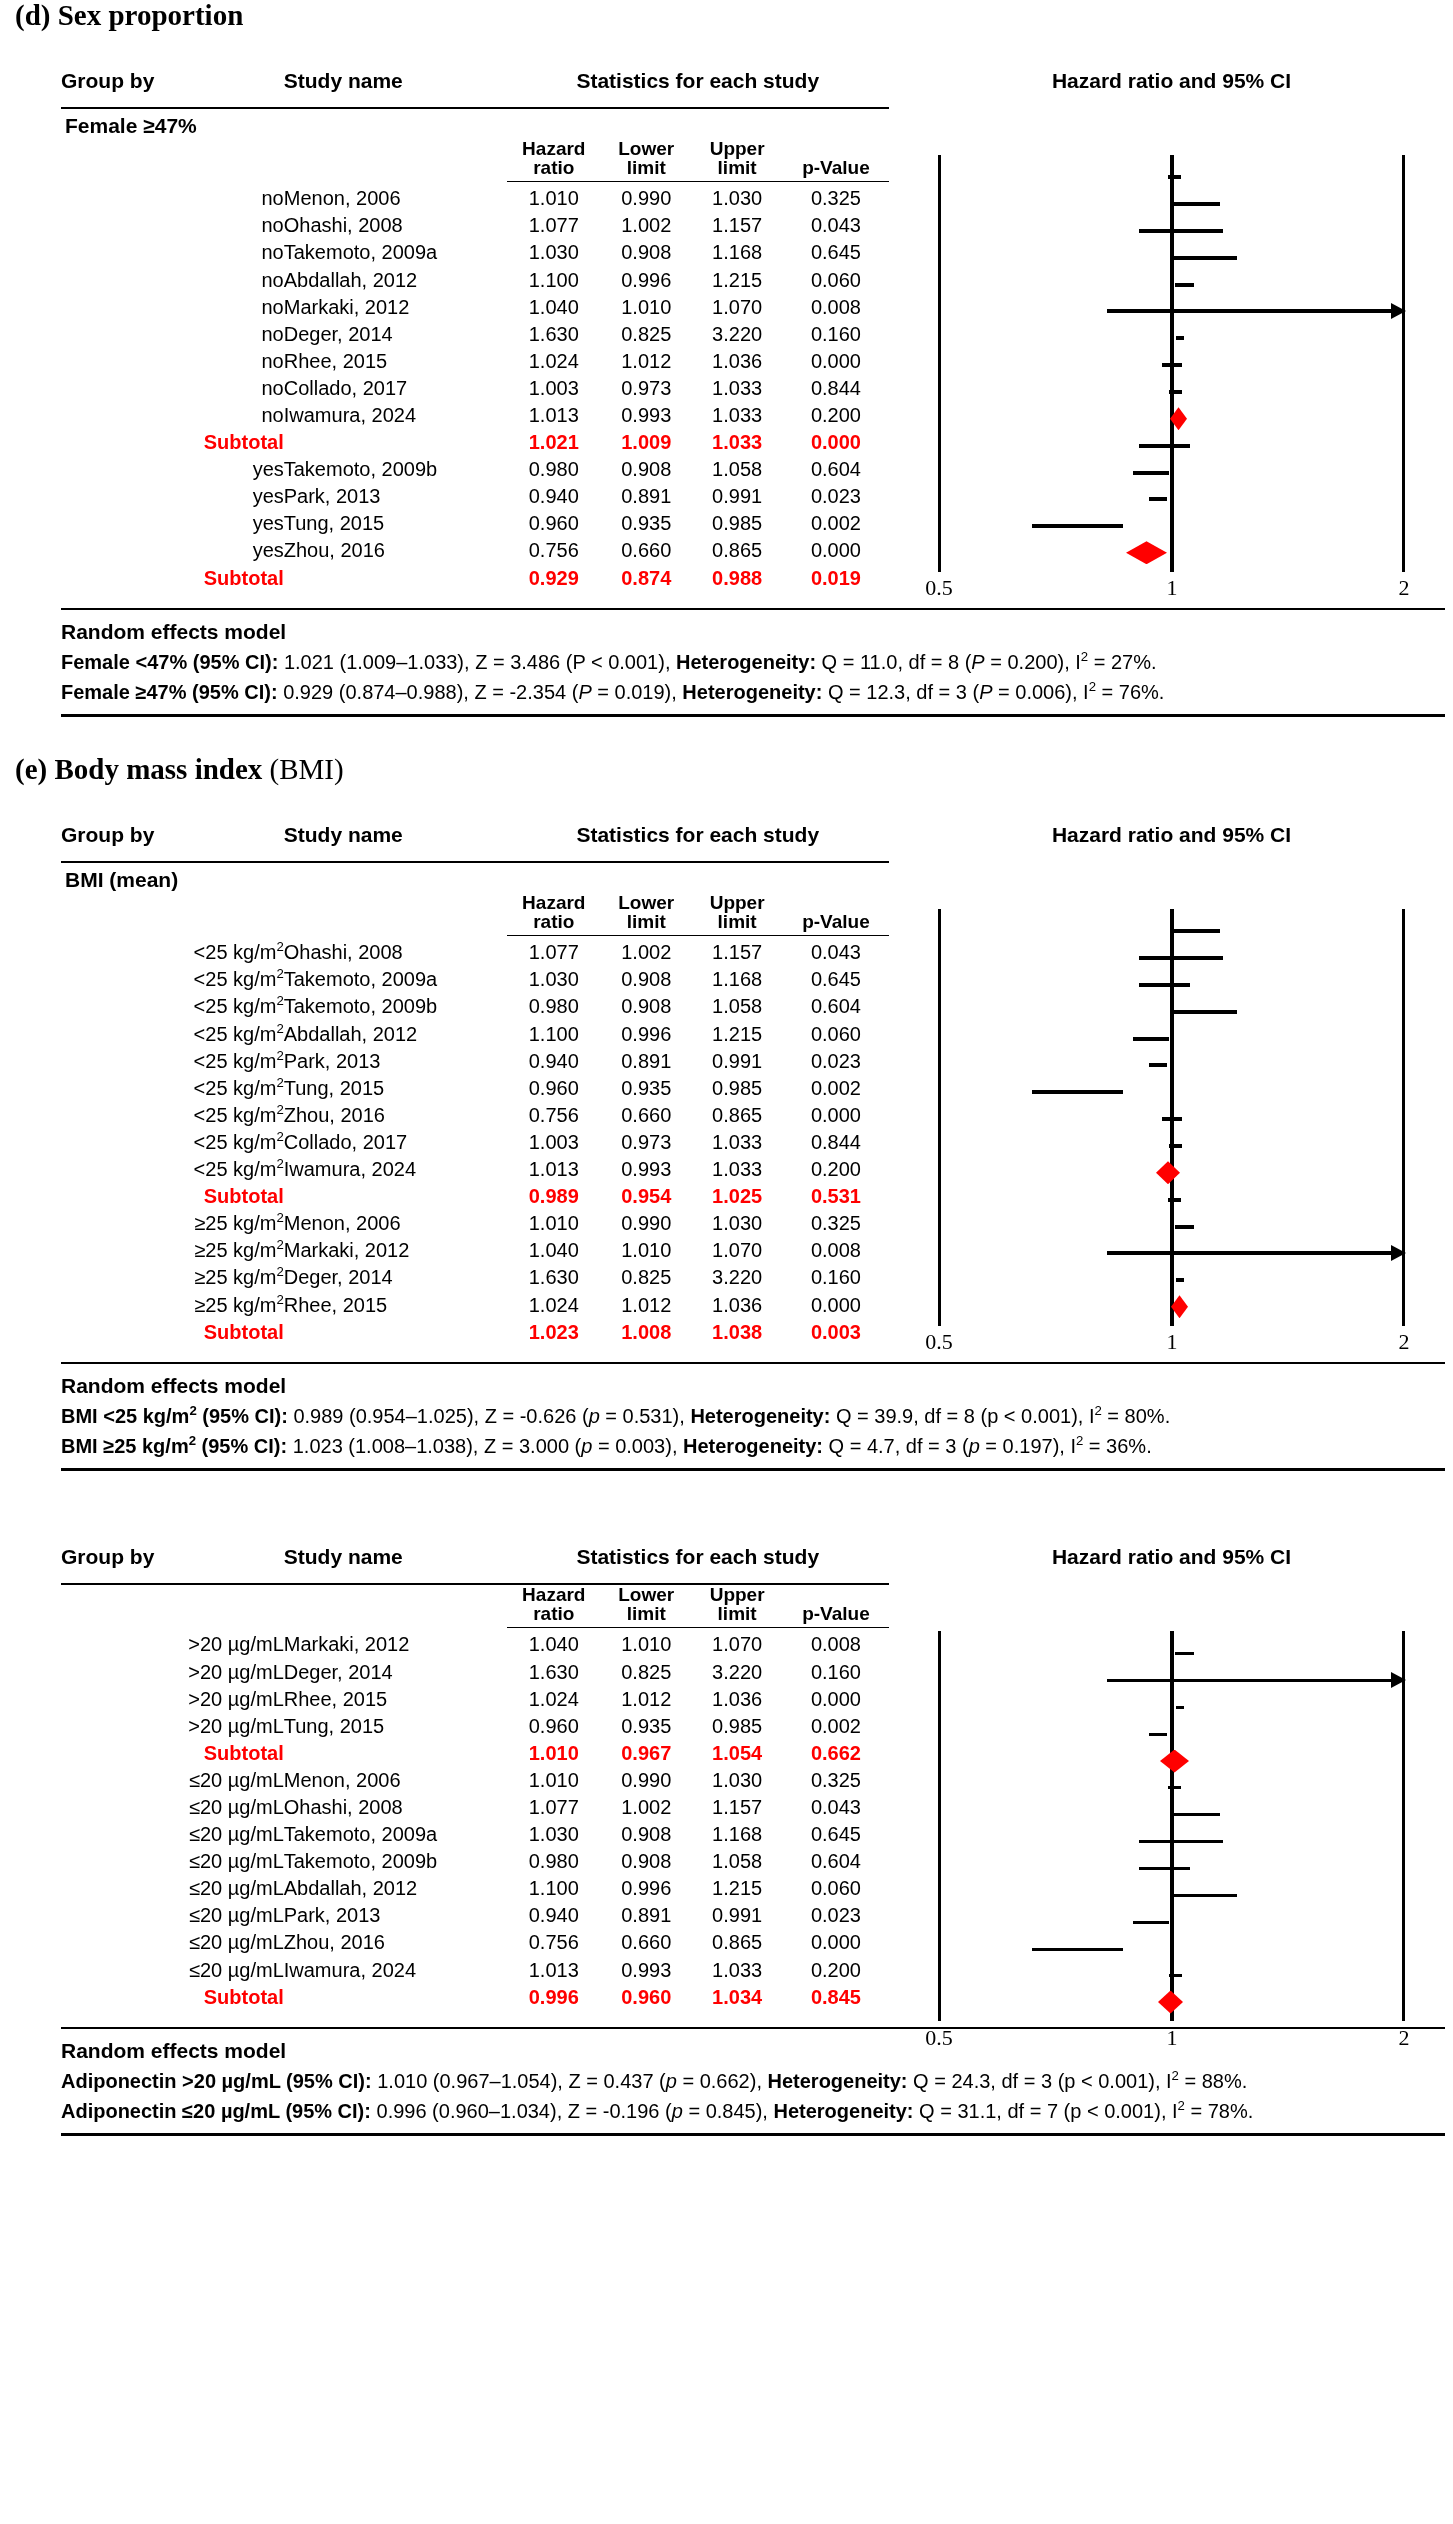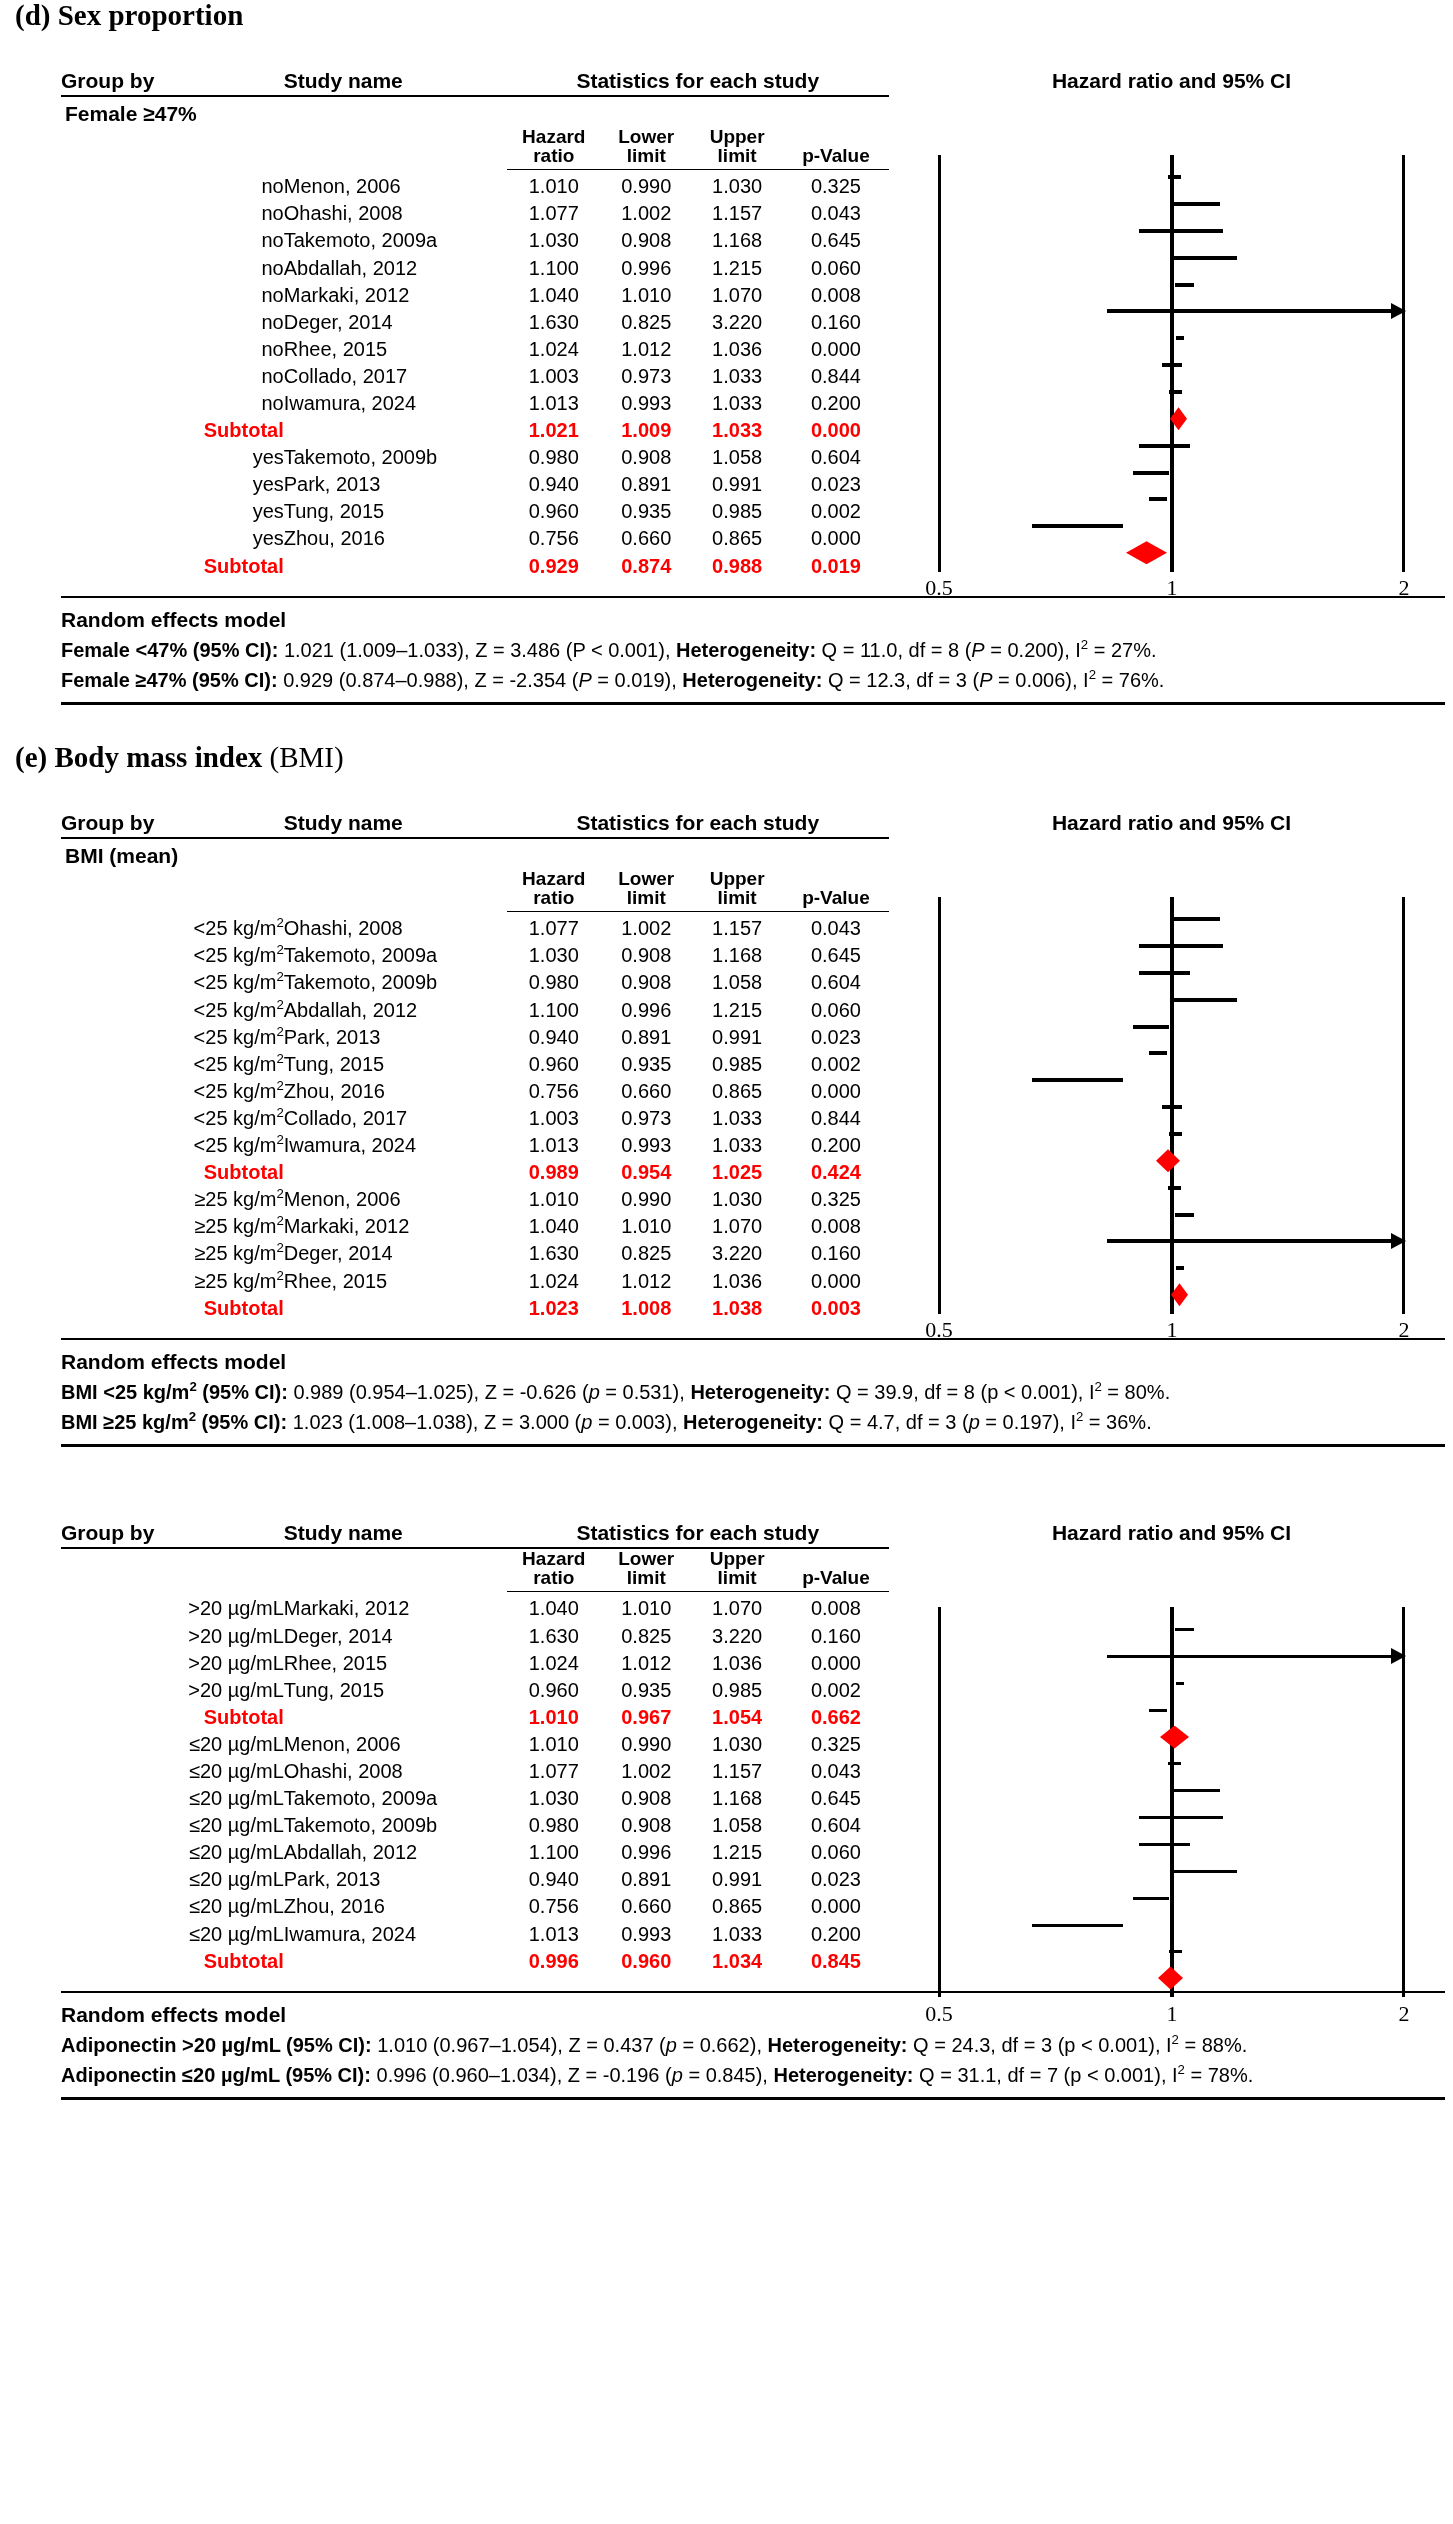--- a/index.html
+++ b/index.html
@@ -31,21 +31,21 @@
     width:828px;
     border-collapse:collapse;
     font-size:20px;
     table-layout:fixed;
   }
   .fp-table td,.fp-table th{padding:0;vertical-align:bottom;}
 
   .hdr-top td{
     font-weight:700;
     font-size:21px;
-    padding-bottom:2px;
+    padding-bottom:14px;
     border-bottom:2px solid #000;
   }
   .hdr-group{width:212px;text-align:left;padding-left:4px;}
   .hdr-study{width:212px;text-align:left;}
   .hdr-stats{text-align:center;}
 
   .grouplabel td{
     font-weight:700;
     font-size:21px;
     padding-top:5px;
@@ -490,21 +490,21 @@
               <td class="num">0.993</td>
               <td class="num">1.033</td>
               <td class="num">0.200</td>
             </tr>
             <tr class="drow subtotal">
               <td class="grp">Subtotal</td>
               <td class="std"></td>
               <td class="num">0.989</td>
               <td class="num">0.954</td>
               <td class="num">1.025</td>
-              <td class="num">0.424</td>
+              <td class="num">0.531</td>
             </tr>
             <tr class="drow">
               <td class="grp">≥25 kg/m<span class="sup">2</span></td>
               <td class="std">Menon, 2006</td>
               <td class="num">1.010</td>
               <td class="num">0.990</td>
               <td class="num">1.030</td>
               <td class="num">0.325</td>
             </tr>
             <tr class="drow">

